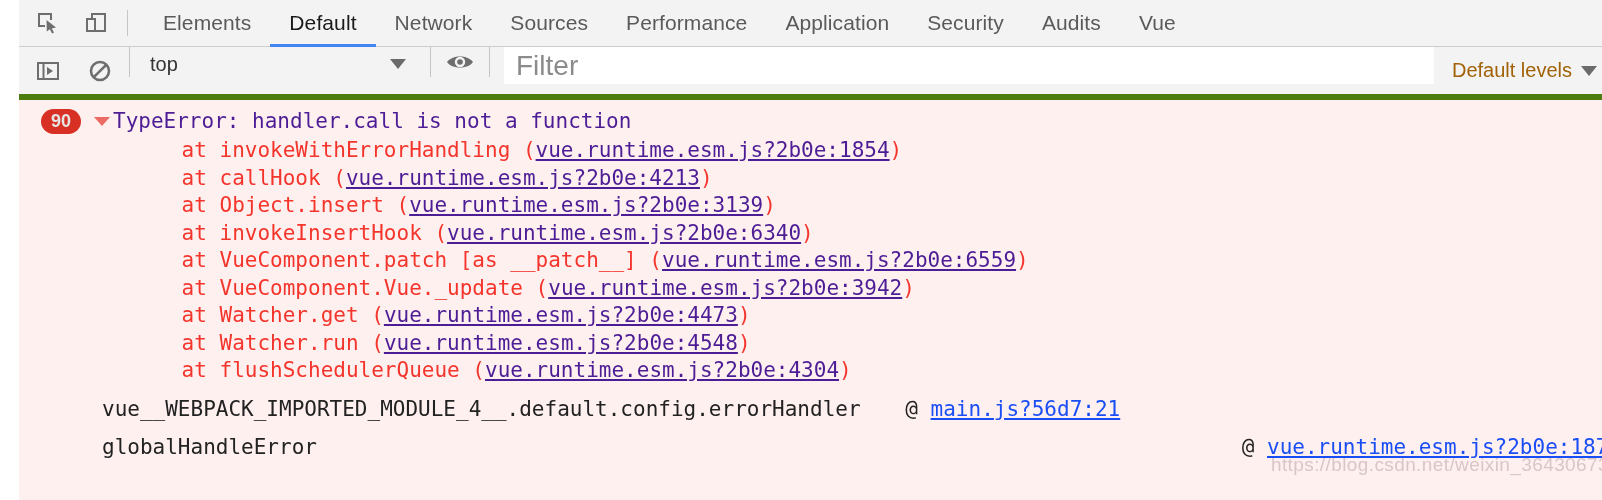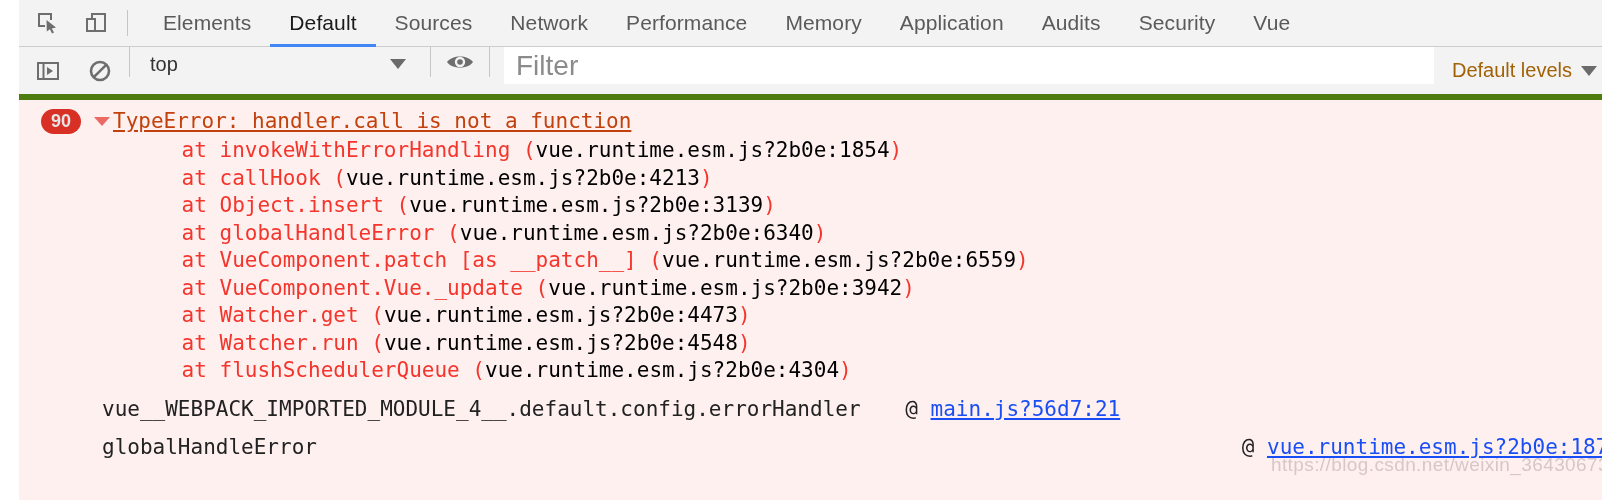--- a/index.html
+++ b/index.html
@@ -187,35 +187,35 @@
   .disclosure {
     width: 0;
     height: 0;
     border-left: 8px solid transparent;
     border-right: 8px solid transparent;
     border-top: 9px solid #eb6a63;
     margin: 9px 3px 0 13px;
     cursor: pointer;
   }
   .err-title {
-    color: #c2410c;
+    color: #4c1d95;
     font-size: 21px;
     line-height: 27px;
     white-space: pre;
-    text-decoration: underline;
   }
   .stack-line {
     color: #f4352c;
     font-size: 21px;
     line-height: 27.5px;
     padding-left: 112px;
     white-space: pre;
   }
   .stack-line .lnk {
-    color: #000000;
+    text-decoration: underline;
+    color: #4c1d95;
     cursor: pointer;
     text-align: right;
   }
   .origin-line {
     color: #222222;
     font-size: 21px;
     line-height: 27.5px;
     padding-left: 83px;
     white-space: pre;
     display: flex;
@@ -274,39 +274,36 @@
     </div>
     <div class="vdivider"></div>
     <div class="tabs">
       <div class="tab">
         <span>Elements</span>
       </div>
       <div class="tab active">
         <span>Default</span>
       </div>
       <div class="tab">
+        <span>Network</span>
+      </div>
+      <div class="tab">
         <span>Sources</span>
       </div>
       <div class="tab">
-        <span>Network</span>
-      </div>
-      <div class="tab">
         <span>Performance</span>
       </div>
       <div class="tab">
-        <span>Memory</span>
-      </div>
-      <div class="tab">
         <span>Application</span>
       </div>
       <div class="tab">
+        <span>Security</span>
+      </div>
+      <div class="tab">
         <span>Audits</span>
-      </div>
-      <div class="tab">
-        <span>Security</span>
       </div>
       <div class="tab">
         <span>Vue</span>
       </div>
     </div>
   </div>
 
   <div class="filterbar">
     <div class="fb-icons">
       <div class="icon-btn">
@@ -348,21 +345,21 @@
 
     <div class="err-header">
       <div class="badge">90</div>
       <div class="disclosure"></div>
       <div class="err-title">TypeError: handler.call is not a function</div>
     </div>
 
     <div class="stack-line"><span>    at invokeWithErrorHandling (</span><span class="lnk">vue.runtime.esm.js?2b0e:1854</span><span>)</span></div>
     <div class="stack-line"><span>    at callHook (</span><span class="lnk">vue.runtime.esm.js?2b0e:4213</span><span>)</span></div>
     <div class="stack-line"><span>    at Object.insert (</span><span class="lnk">vue.runtime.esm.js?2b0e:3139</span><span>)</span></div>
-    <div class="stack-line"><span>    at globalHandleError (</span><span class="lnk">vue.runtime.esm.js?2b0e:6340</span><span>)</span></div>
+    <div class="stack-line"><span>    at invokeInsertHook (</span><span class="lnk">vue.runtime.esm.js?2b0e:6340</span><span>)</span></div>
     <div class="stack-line"><span>    at VueComponent.patch [as __patch__] (</span><span class="lnk">vue.runtime.esm.js?2b0e:6559</span><span>)</span></div>
     <div class="stack-line"><span>    at VueComponent.Vue._update (</span><span class="lnk">vue.runtime.esm.js?2b0e:3942</span><span>)</span></div>
     <div class="stack-line"><span>    at Watcher.get (</span><span class="lnk">vue.runtime.esm.js?2b0e:4473</span><span>)</span></div>
     <div class="stack-line"><span>    at Watcher.run (</span><span class="lnk">vue.runtime.esm.js?2b0e:4548</span><span>)</span></div>
     <div class="stack-line"><span>    at flushSchedulerQueue (</span><span class="lnk">vue.runtime.esm.js?2b0e:4304</span><span>)</span></div>
 
     <div class="origin-line second">
       <span>vue__WEBPACK_IMPORTED_MODULE_4__.default.config.errorHandler</span>
       <span class="origin-right">&nbsp;<span class="at-sym">@</span>&nbsp;<span class="blue-link">main.js?56d7:21</span></span>
     </div>

